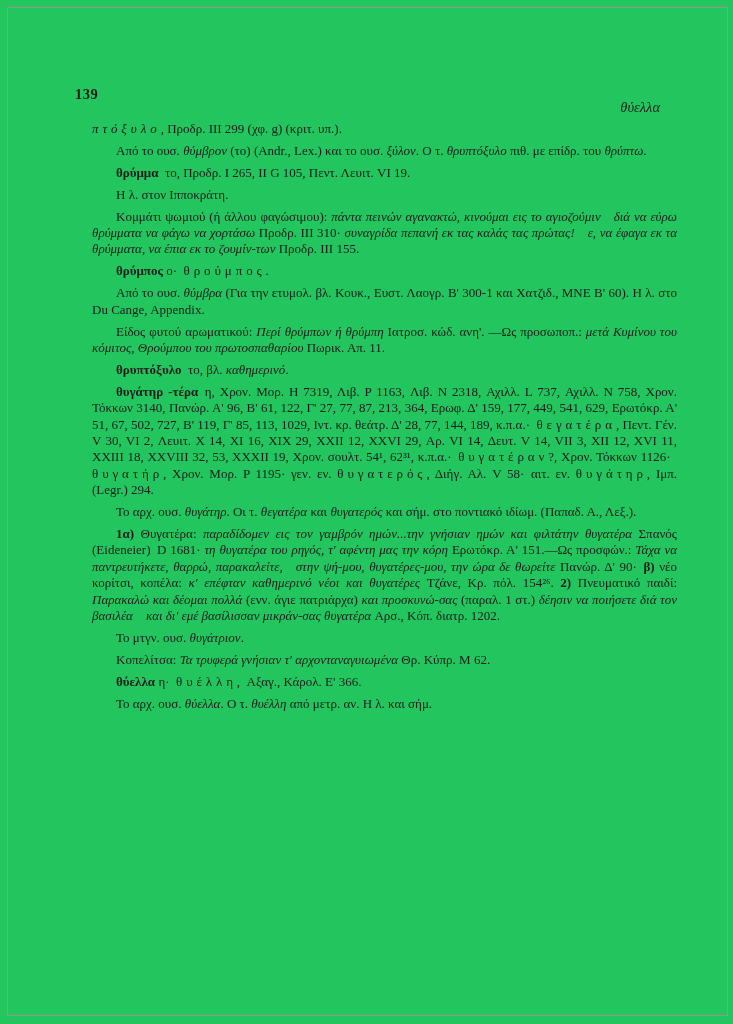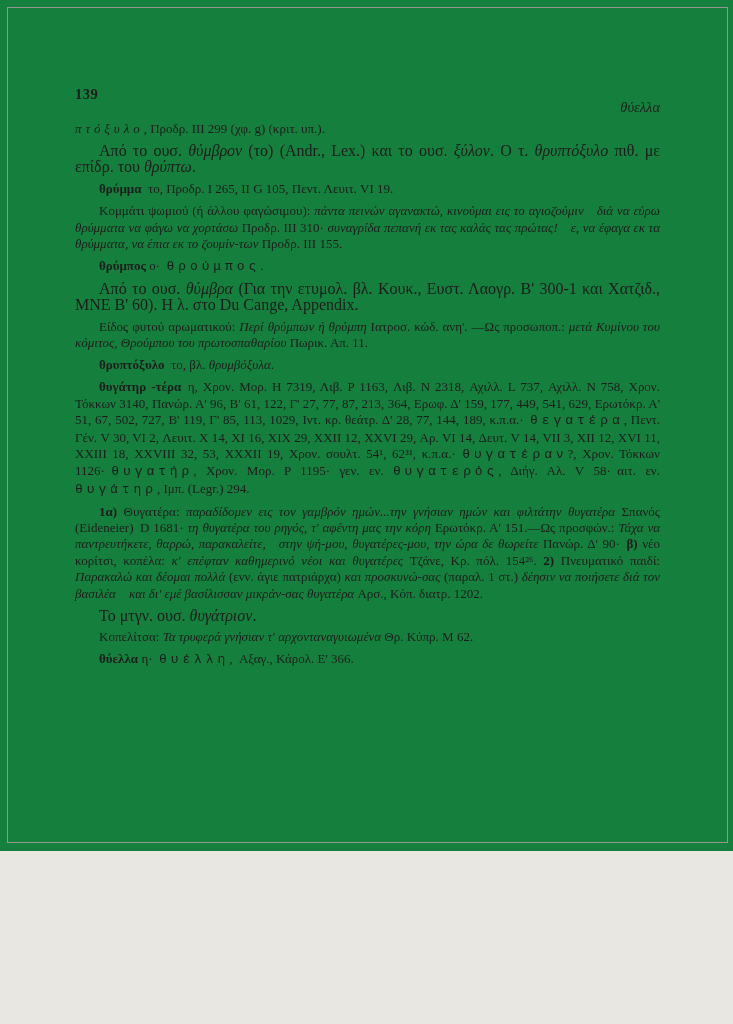--- a/index.html
+++ b/index.html
@@ -3,23 +3,23 @@
 <meta charset="utf-8">
 <style>
   html, body {
     margin: 0;
     padding: 0;
     background: #e9e7e1;
   }
   .page {
     position: relative;
     width: 733px;
-    height: 851px;
+    height: 1024px;
     margin: 0 auto;
-    background: #15803d;
+    background: #22c55e;
     color: #1c1c1c;
     font-family: "Liberation Serif", "DejaVu Serif", serif;
     overflow: hidden;
     box-sizing: border-box;
   }
   .scan-frame {
     position: absolute;
     top: 7px;
     left: 7px;
     right: 5px;
@@ -45,54 +45,57 @@
   .running-head {
     position: absolute;
     right: 0;
     top: 13px;
     font-style: italic;
     font-size: 14.5px;
   }
   .page-body {
     position: absolute;
     top: 121px;
-    left: 75px;
+    left: 92px;
     width: 585px;
     font-size: 13px;
     line-height: 16.4px;
   }
   .para {
     margin: 0 0 5.5px 0;
     text-align: justify;
   }
   .para.indent { text-indent: 24px; }
-  .para.small  { font-size: 16px; }
+  .para.small  { font-size: 13px; }
   .r-normal { }
   .r-italic { font-style: italic; }
   .r-bold   { font-weight: bold; }
-  .r-spaced { letter-spacing: 0.3em; font-family: Liberation Mono, monospace; }
+  .r-spaced { letter-spacing: 0.3em; }
   .r-spaced-italic { letter-spacing: 0.3em; font-style: italic; }
 </style>
 </head>
 <body>
 
 <div class="page">
   <div class="scan-frame"></div>
   <div class="page-header">
     <span class="page-number">139</span>
     <span class="running-head">θύελλα</span>
   </div>
   <div class="page-body">
       <p class="para"><span class="r-spaced-italic">πτόξυλο</span><span class="r-normal">, Προδρ. III 299 (χφ. g) (κριτ. υπ.).</span></p>
       <p class="para indent small"><span class="r-normal">Από το ουσ. </span><span class="r-italic">θύμβρον</span><span class="r-normal"> (το) (Andr., Lex.) και το ουσ. </span><span class="r-italic">ξύλον</span><span class="r-normal">. Ο τ. </span><span class="r-italic">θρυπτόξυλο</span><span class="r-normal"> πιθ. με επίδρ. του </span><span class="r-italic">θρύπτω</span><span class="r-normal">.</span></p>
       <p class="para indent entry"><span class="r-bold">θρύμμα</span><span class="r-normal"> το, Προδρ. I 265, II G 105, Πεντ. Λευιτ. VI 19.</span></p>
+      <p class="para indent small"><span class="r-normal">Η λ. στον Ιπποκράτη.</span></p>
       <p class="para indent"><span class="r-normal">Κομμάτι ψωμιού (ή άλλου φαγώσιμου): </span><span class="r-italic">πάντα πεινών αγανακτώ, κινούμαι εις το αγιοζούμιν διά να εύρω θρύμματα να φάγω να χορτάσω </span><span class="r-normal">Προδρ. III 310· </span><span class="r-italic">συναγρίδα πεπανή εκ τας καλάς τας πρώτας! ε, να έφαγα εκ τα θρύμματα, να έπια εκ το ζουμίν-των </span><span class="r-normal">Προδρ. III 155.</span></p>
       <p class="para indent entry"><span class="r-bold">θρύμπος</span><span class="r-normal"> ο· </span><span class="r-spaced">θρούμπος</span><span class="r-normal">.</span></p>
       <p class="para indent small"><span class="r-normal">Από το ουσ. </span><span class="r-italic">θύμβρα</span><span class="r-normal"> (Για την ετυμολ. βλ. Κουκ., Ευστ. Λαογρ. Β' 300-1 και Χατζιδ., ΜΝΕ Β' 60). Η λ. στο Du Cange, Appendix.</span></p>
       <p class="para indent"><span class="r-normal">Είδος φυτού αρωματικού: </span><span class="r-italic">Περί θρύμπων ή θρύμπη </span><span class="r-normal">Ιατροσ. κώδ. ανη'. —Ως προσωποπ.: </span><span class="r-italic">μετά Κυμίνου του κόμιτος, Θρούμπου του πρωτοσπαθαρίου </span><span class="r-normal">Πωρικ. Απ. 11.</span></p>
-      <p class="para indent entry"><span class="r-bold">θρυπτόξυλο</span><span class="r-normal"> το, βλ. </span><span class="r-italic">θρυμβόξυλα</span><span class="r-normal">.</span></p>
+      <p class="para indent entry"><span class="r-bold">θρυπτόξυλο</span><span class="r-normal"> το, βλ. </span><span class="r-italic">καθημερινό</span><span class="r-normal">.</span></p>
       <p class="para indent entry"><span class="r-bold">θυγάτηρ -τέρα</span><span class="r-normal"> η, Χρον. Μορ. Η 7319, Λιβ. P 1163, Λιβ. N 2318, Αχιλλ. L 737, Αχιλλ. N 758, Χρον. Τόκκων 3140, Πανώρ. Α' 96, Β' 61, 122, Γ' 27, 77, 87, 213, 364, Ερωφ. Δ' 159, 177, 449, 541, 629, Ερωτόκρ. Α' 51, 67, 502, 727, Β' 119, Γ' 85, 113, 1029, Ιντ. κρ. θεάτρ. Δ' 28, 77, 144, 189, κ.π.α.· </span><span class="r-spaced">θεγατέρα</span><span class="r-normal">, Πεντ. Γέν. V 30, VI 2, Λευιτ. X 14, XI 16, XIX 29, XXII 12, XXVI 29, Αρ. VI 14, Δευτ. V 14, VII 3, XII 12, XVI 11, XXIII 18, XXVIII 32, 53, XXXII 19, Χρον. σουλτ. 54¹, 62³¹, κ.π.α.· </span><span class="r-spaced">θυγατέραν</span><span class="r-normal">?, Χρον. Τόκκων 1126· </span><span class="r-spaced">θυγατήρ</span><span class="r-normal">, Χρον. Μορ. P 1195· γεν. εν. </span><span class="r-spaced">θυγατερός</span><span class="r-normal">, Διήγ. Αλ. V 58· αιτ. εν. </span><span class="r-spaced">θυγάτηρ</span><span class="r-normal">, Ιμπ. (Legr.) 294.</span></p>
+      <p class="para indent small"><span class="r-normal">Το αρχ. ουσ. </span><span class="r-italic">θυγάτηρ</span><span class="r-normal">. Οι τ. </span><span class="r-italic">θεγατέρα</span><span class="r-normal"> και </span><span class="r-italic">θυγατερός</span><span class="r-normal"> και σήμ. στο ποντιακό ιδίωμ. (Παπαδ. Α., Λεξ.).</span></p>
       <p class="para indent"><span class="r-bold">1α)</span><span class="r-normal"> Θυγατέρα: </span><span class="r-italic">παραδίδομεν εις τον γαμβρόν ημών...την γνήσιαν ημών και φιλτάτην θυγατέρα </span><span class="r-normal">Σπανός (Eideneier) D 1681· </span><span class="r-italic">τη θυγατέρα του ρηγός, τ' αφέντη μας την κόρη </span><span class="r-normal">Ερωτόκρ. Α' 151.—Ως προσφών.: </span><span class="r-italic">Τάχα να παντρευτήκετε, θαρρώ, παρακαλείτε, στην ψή-μου, θυγατέρες-μου, την ώρα δε θωρείτε </span><span class="r-normal">Πανώρ. Δ' 90· </span><span class="r-bold">β)</span><span class="r-normal"> νέο κορίτσι, κοπέλα: </span><span class="r-italic">κ' επέφταν καθημερινό νέοι και θυγατέρες </span><span class="r-normal">Τζάνε, Κρ. πόλ. 154²⁶. </span><span class="r-bold">2)</span><span class="r-normal"> Πνευματικό παιδί: </span><span class="r-italic">Παρακαλώ και δέομαι πολλά </span><span class="r-normal">(ενν. άγιε πατριάρχα) </span><span class="r-italic">και προσκυνώ-σας </span><span class="r-normal">(παραλ. 1 στ.) </span><span class="r-italic">δέησιν να ποιήσετε διά τον βασιλέα και δι' εμέ βασίλισσαν μικράν-σας θυγατέρα </span><span class="r-normal">Αρσ., Κόπ. διατρ. 1202.</span></p>
       <p class="para indent small"><span class="r-normal">Το μτγν. ουσ. </span><span class="r-italic">θυγάτριον</span><span class="r-normal">.</span></p>
       <p class="para indent"><span class="r-normal">Κοπελίτσα: </span><span class="r-italic">Τα τρυφερά γνήσιαν τ' αρχονταναγυιωμένα </span><span class="r-normal">Θρ. Κύπρ. Μ 62.</span></p>
       <p class="para indent entry"><span class="r-bold">θύελλα</span><span class="r-normal"> η· </span><span class="r-spaced">θυέλλη</span><span class="r-normal">, Αξαγ., Κάρολ. Ε' 366.</span></p>
+      <p class="para indent small"><span class="r-normal">Το αρχ. ουσ. </span><span class="r-italic">θύελλα</span><span class="r-normal">. Ο τ. </span><span class="r-italic">θυέλλη</span><span class="r-normal"> από μετρ. αν. Η λ. και σήμ.</span></p>
     </div>
 </div>
 
 </body></html>

